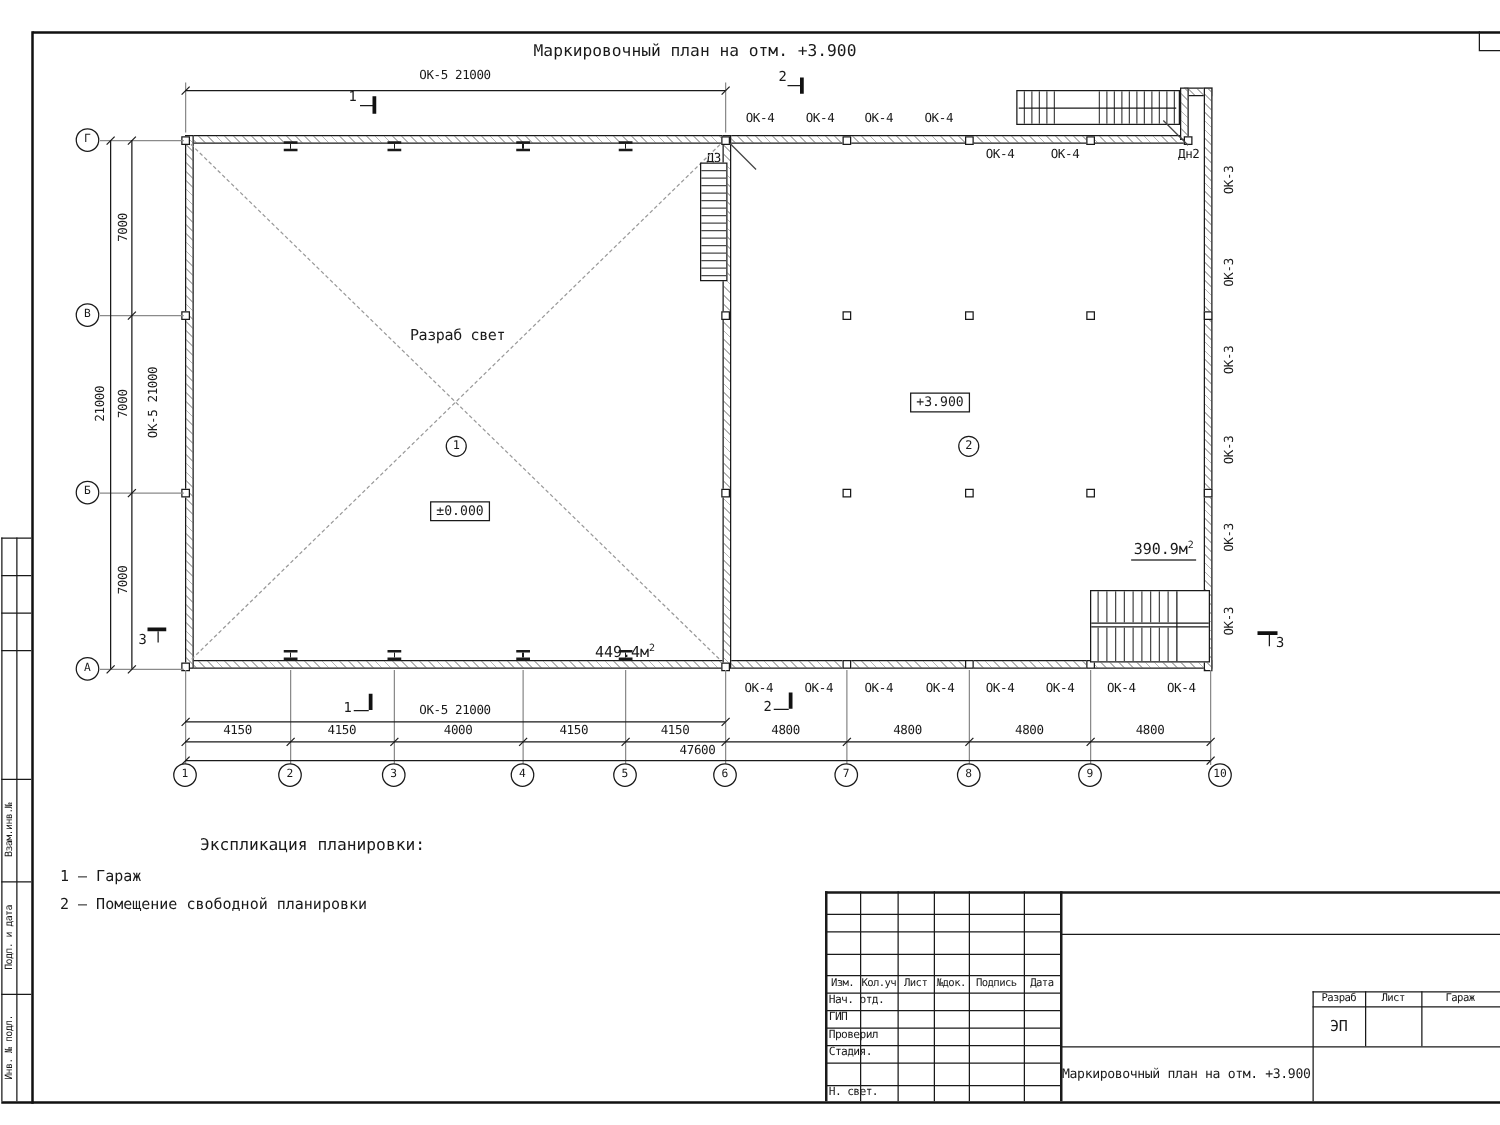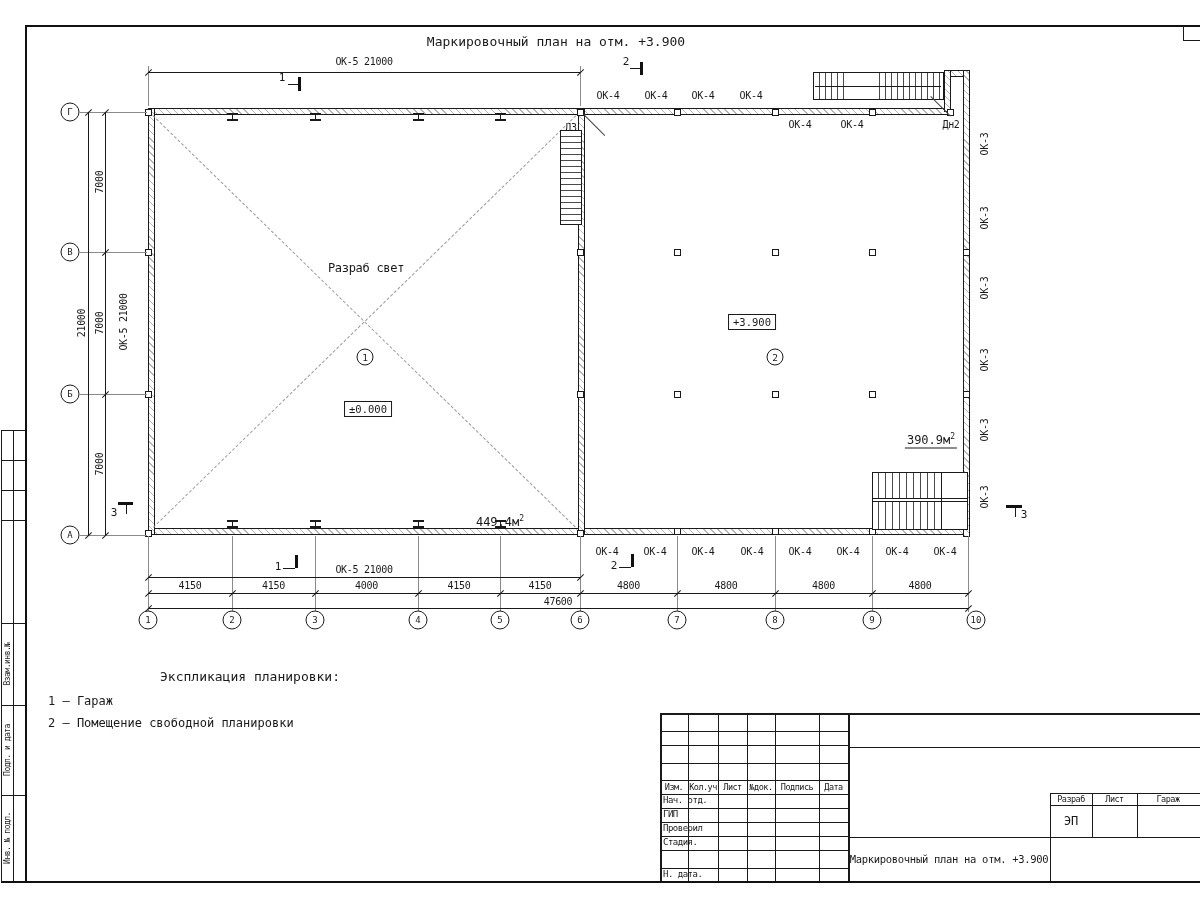--- a/index.html
+++ b/index.html
@@ -320,19 +320,19 @@
     <div class="tb-text" style="left: 674px; top: 787px;">Изм.</div>
     <div class="tb-text" style="left: 703px; top: 787px;">Кол.уч</div>
     <div class="tb-text" style="left: 732.5px; top: 787px;">Лист</div>
     <div class="tb-text" style="left: 761px; top: 787px;">№док.</div>
     <div class="tb-text" style="left: 797px; top: 787px;">Подпись</div>
     <div class="tb-text" style="left: 833.5px; top: 787px;">Дата</div>
     <div class="tb-label" style="left: 663px; top: 795px;">Нач. отд.</div>
     <div class="tb-label" style="left: 663px; top: 809px;">ГИП</div>
     <div class="tb-label" style="left: 663px; top: 823px;">Проверил</div>
     <div class="tb-label" style="left: 663px; top: 837px;">Стадия.</div>
-    <div class="tb-label" style="left: 663px; top: 868.5px;">Н. дата.</div>
+    <div class="tb-label" style="left: 663px; top: 868.5px;">Н. свет.</div>
     <div class="tb-text" style="left: 1071px; top: 799px;">Разраб</div>
     <div class="tb-text" style="left: 1114.5px; top: 799px;">Лист</div>
     <div class="tb-text" style="left: 1168px; top: 799px;">Гараж</div>
     <div class="ctext" style="left: 1071px; top: 821px; font-size: 12px;">ЭП</div>
     <div class="ctext" style="left: 949px; top: 859px; font-size: 10.5px;">Маркировочный план на отм. +3.900</div>
   </div>
 
 </body></html>

